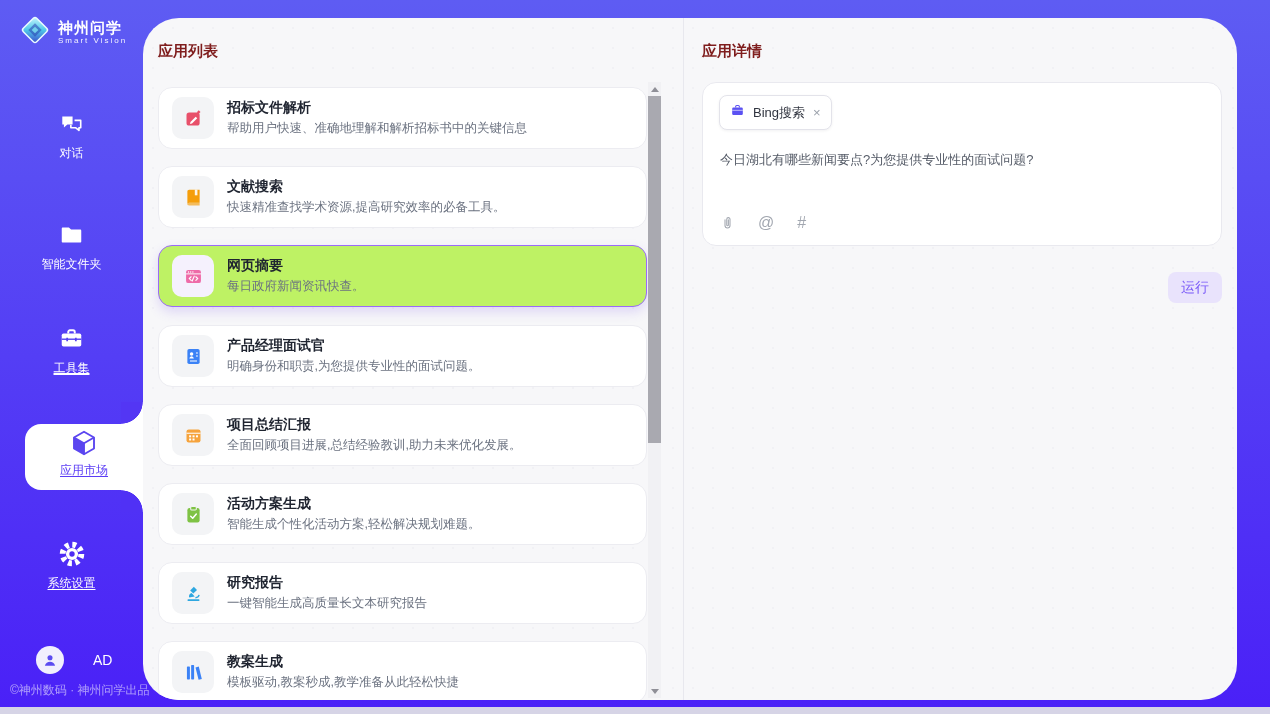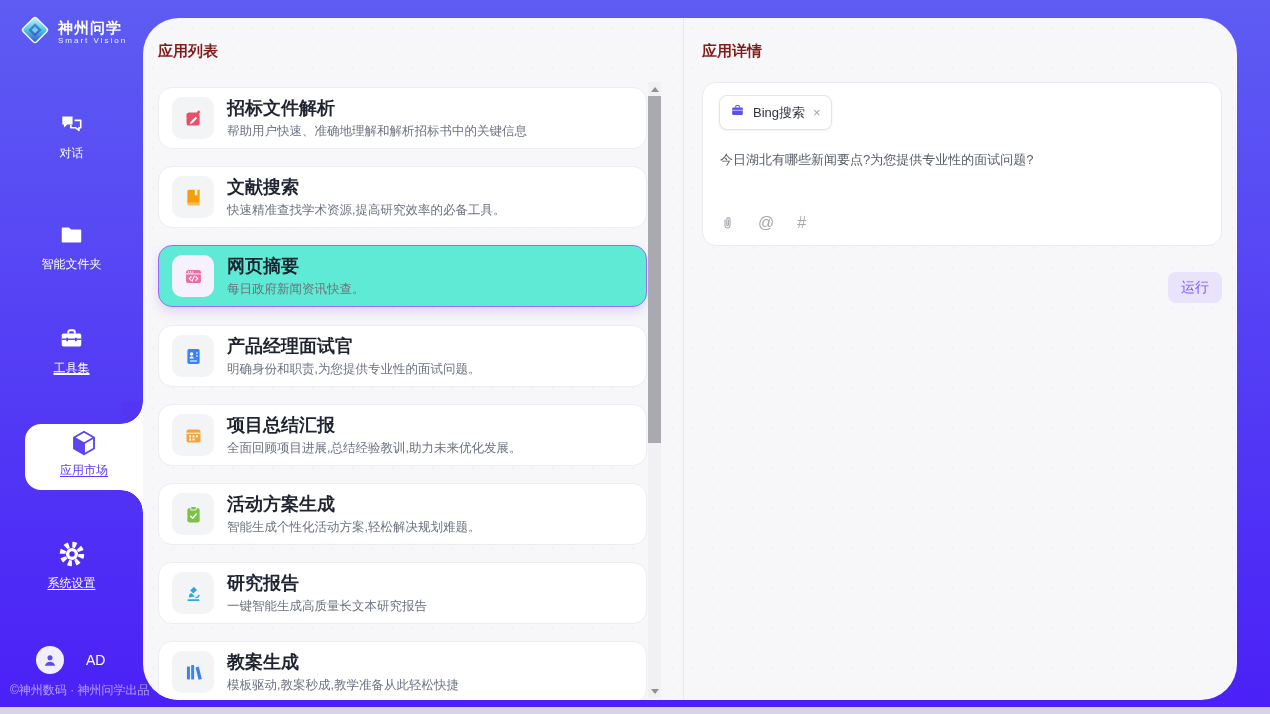--- a/index.html
+++ b/index.html
@@ -20,46 +20,46 @@
   .nav-item .nav-label{margin-top:7px;font-size:12px;color:#fff;}
   .nav-label.u{text-decoration:underline;text-underline-offset:2px;}
   .nav-active{position:absolute;left:25px;width:118px;height:66px;background:#fff;
     border-radius:16px 0 0 16px;text-align:center;cursor:pointer;}
   .nav-active .nav-ico{height:34px;display:flex;justify-content:center;align-items:flex-end;}
   .nav-active .nav-label{margin-top:4px;font-size:12px;color:#5b3df5;}
   .notch-top{position:absolute;right:0;top:-22px;width:22px;height:22px;
     background:radial-gradient(circle at 0 0,#5336f4 21.4px,#fff 22px);}
   .notch-bottom{position:absolute;right:0;bottom:-22px;width:22px;height:22px;
     background:radial-gradient(circle at 0 100%,#5031f5 21.4px,#fff 22px);}
-  .user-row{position:absolute;left:36px;top:646px;display:flex;align-items:center;gap:22px;text-align:center;}
+  .user-row{position:absolute;left:36px;top:646px;display:flex;align-items:center;gap:29px;text-align:center;}
   .avatar{width:28px;height:28px;border-radius:50%;background:#f1effd;display:flex;align-items:center;justify-content:center;}
   .user-name{font-size:14px;color:#fff;}
   .side-footer{position:absolute;left:10px;top:682px;font-size:12px;color:rgba(255,255,255,.55);white-space:nowrap;}
 
   
   .content{position:absolute;left:143px;top:18px;width:1094px;height:682px;
     background:#f7f7f9;border-radius:36px 36px 36px 36px;overflow:hidden;}
   .content::after{content:"";position:absolute;inset:0;pointer-events:none;
     background-image:radial-gradient(#ebebf1 1px,transparent 1px);background-size:20px 20px;opacity:.5;}
   .panel-divider{position:absolute;left:540px;top:0;bottom:0;width:1px;background:#e8e8ee;}
   .panel-title{position:absolute;top:24px;font-size:15px;font-weight:bold;color:#7f1d1d;}
   .t-left{left:15px;}
   .t-right{left:559px;}
 
   
   .app-card{position:absolute;left:15px;width:489px;height:62px;background:#fff;
     border:1px solid #ececf1;border-radius:14px;display:flex;align-items:center;
     padding:0 13px;box-sizing:border-box;gap:13px;cursor:pointer;z-index:1;}
-  .app-card.selected{background:#5eead4;border:1.5px solid #9b6bf8;
+  .app-card.selected{background:#bef264;border:1.5px solid #9b6bf8;
     box-shadow:0 5px 12px rgba(110,70,235,.18);}
   .tile{width:42px;height:42px;border-radius:10px;background:#f3f4f6;flex:0 0 42px;
     display:flex;align-items:center;justify-content:center;}
   .app-card.selected .tile{background:#f5f1fd;}
   .app-texts{display:flex;flex-direction:column;gap:3px;min-width:0;}
-  .app-title{font-size:18px;font-weight:bold;color:#1f2430;}
+  .app-title{font-size:14px;font-weight:bold;color:#1f2430;}
   .app-desc{font-size:12.5px;color:#6b7280;white-space:nowrap;}
 
   
   .scrollbar{position:absolute;left:505px;top:64px;width:13px;height:616px;background:#f1f1f4;z-index:2;}
   .sb-arrow{position:absolute;left:0;width:13px;height:14px;display:flex;align-items:center;justify-content:center;cursor:pointer;}
   .sb-up{top:0;}
   .sb-down{bottom:0;}
   .tri-up{width:0;height:0;border-left:4px solid transparent;border-right:4px solid transparent;border-bottom:5px solid #8f8f97;}
   .tri-down{width:0;height:0;border-left:4px solid transparent;border-right:4px solid transparent;border-top:5px solid #8f8f97;}
   .sb-thumb{position:absolute;left:0;top:14px;width:13px;height:347px;background:#a9a9b0;cursor:pointer;}

